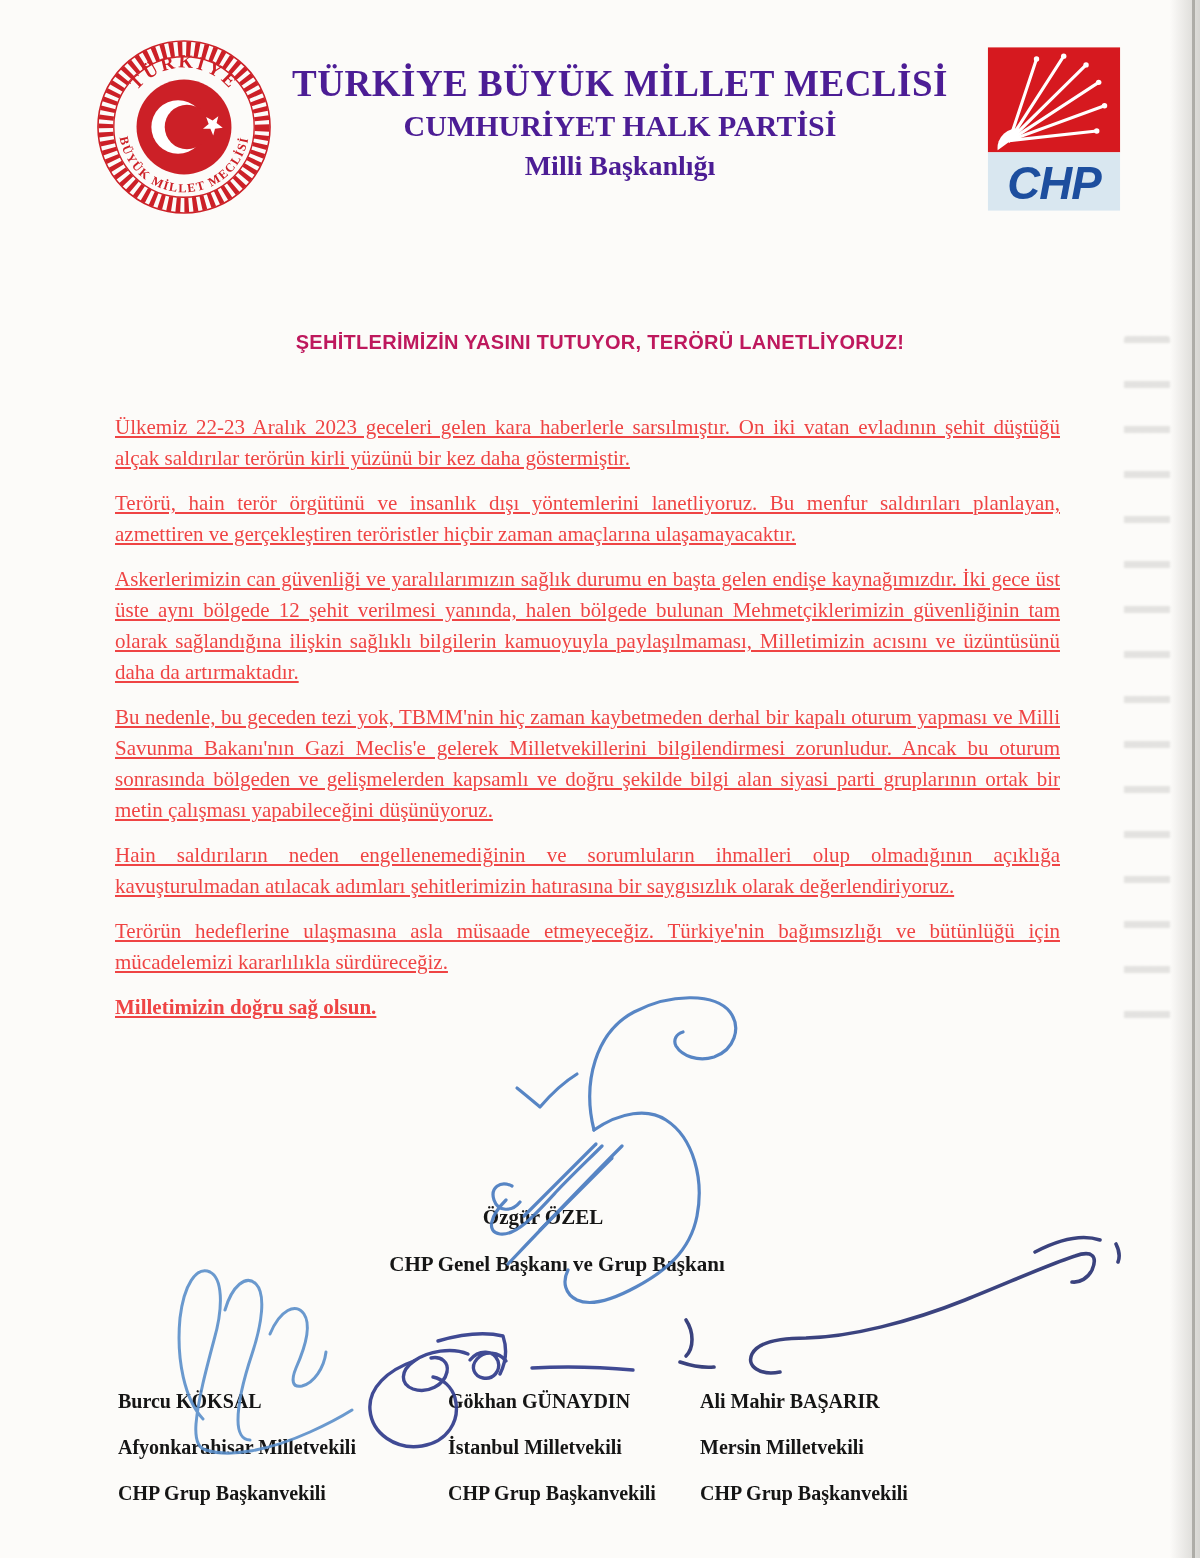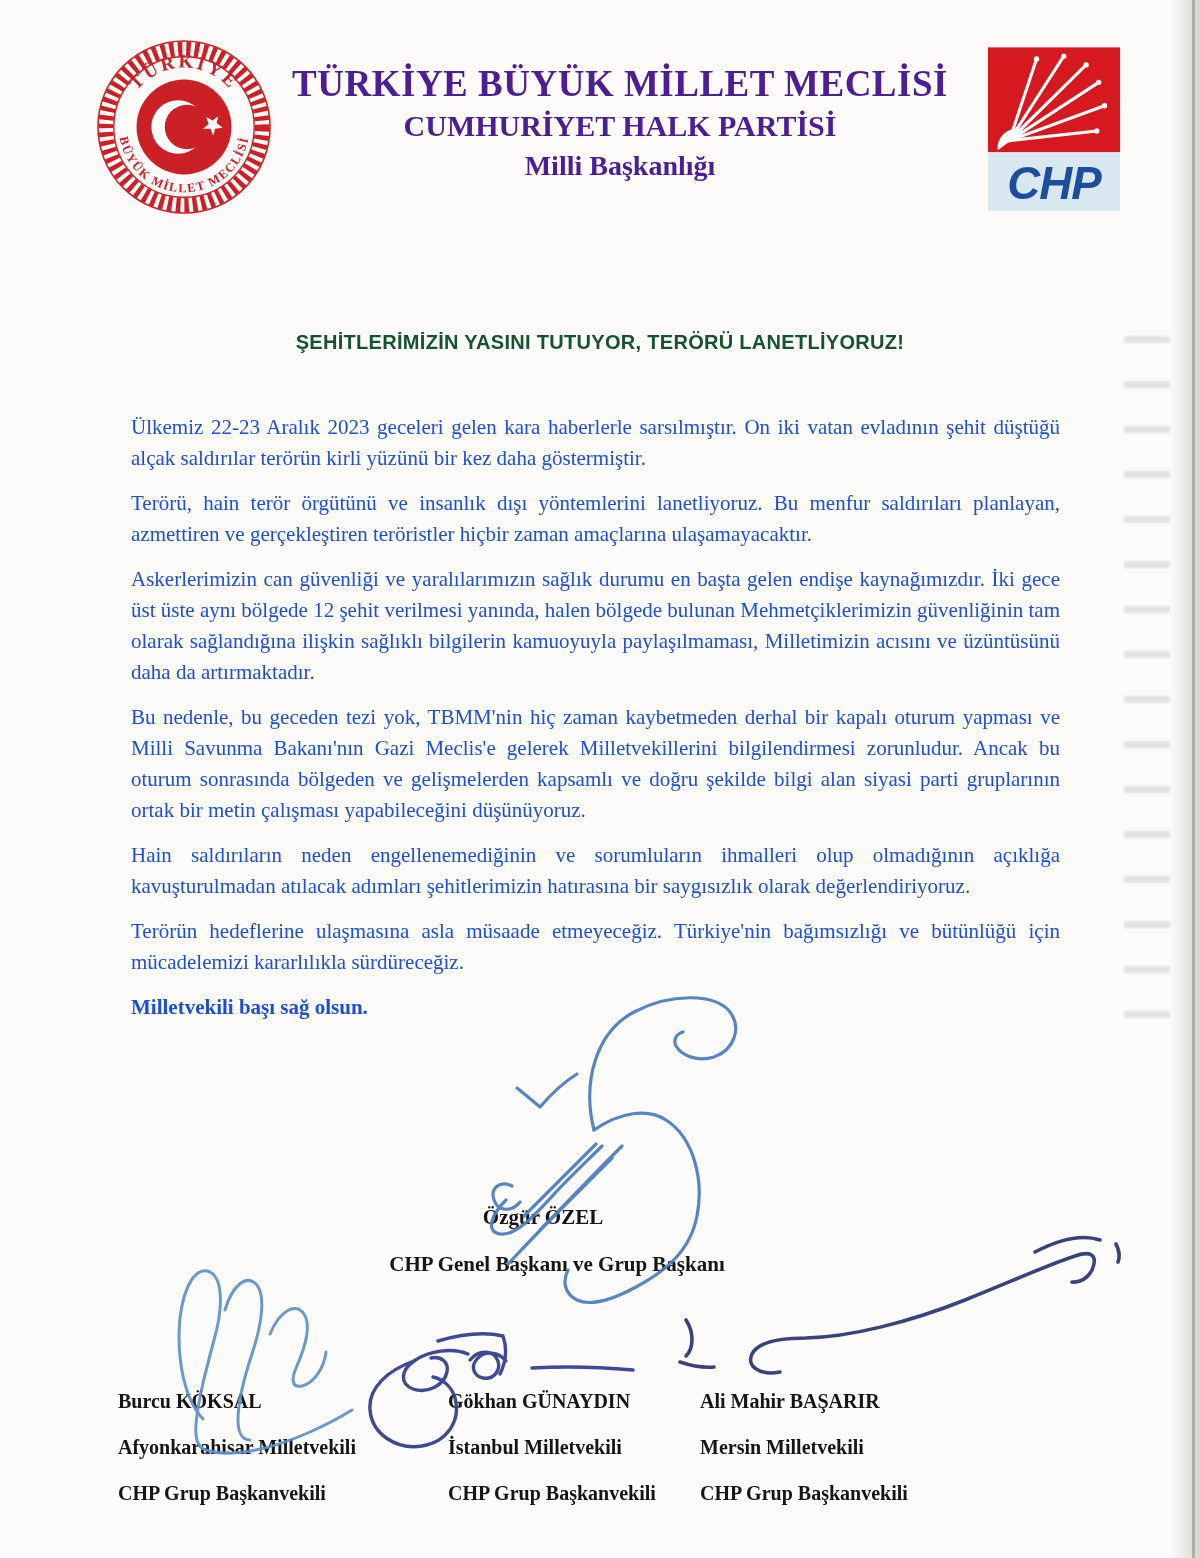--- a/index.html
+++ b/index.html
@@ -24,24 +24,24 @@
   .chp-logo { position:absolute; left:986px; top:44px; width:136px; height:170px; }
   .header-text { position:absolute; left:180px; top:62px; width:880px; text-align:center;
     font-weight:bold; color:#4c1d95; }
   .header-text .l1 { font-size:37px; letter-spacing:.5px; line-height:44px; }
   .header-text .l2 { font-size:30px; line-height:40px; }
   .header-text .l3 { font-size:28px; line-height:40px; }
 
   
   .doc-title { position:absolute; left:0; top:331px; width:1200px; text-align:center;
     font-family:"Liberation Sans", sans-serif; font-weight:bold; font-size:20px;
-    letter-spacing:.3px; color:#14532d; }
+    letter-spacing:.3px; color:#be185d; }
   .body-text { position:absolute; left:115px; top:412px; width:945px; }
-  .body-text p { margin:0 0 14px 16px; font-size:21px; line-height:31px;
-    text-align:justify; color:#1d4ed8; }
+  .body-text p { margin:0 0 14px 0; font-size:21px; line-height:31px;
+    text-align:justify; color:#ef4444;text-decoration:underline; }
   .body-text p.closing { font-weight:bold; text-align:left; margin-top:4px; }
 
   
   .sig-svg { position:absolute; left:0; top:0; width:1200px; height:1558px; }
   .primary-name { position:absolute; left:393px; top:1205px; width:300px;
     text-align:center; font-weight:bold; font-size:21px; }
   .primary-title { position:absolute; left:357px; top:1252px; width:400px;
     text-align:center; font-weight:bold; font-size:21px; }
 
   .cosign-col { position:absolute; top:1390px; font-weight:bold; font-size:20px;
@@ -113,21 +113,21 @@
 
   <div class="doc-title">ŞEHİTLERİMİZİN YASINI TUTUYOR, TERÖRÜ LANETLİYORUZ!</div>
 
   <div class="body-text">
     <p>Ülkemiz 22-23 Aralık 2023 geceleri gelen kara haberlerle sarsılmıştır. On iki vatan evladının şehit düştüğü alçak saldırılar terörün kirli yüzünü bir kez daha göstermiştir.</p>
     <p>Terörü, hain terör örgütünü ve insanlık dışı yöntemlerini lanetliyoruz. Bu menfur saldırıları planlayan, azmettiren ve gerçekleştiren teröristler hiçbir zaman amaçlarına ulaşamayacaktır.</p>
     <p>Askerlerimizin can güvenliği ve yaralılarımızın sağlık durumu en başta gelen endişe kaynağımızdır. İki gece üst üste aynı bölgede 12 şehit verilmesi yanında, halen bölgede bulunan Mehmetçiklerimizin güvenliğinin tam olarak sağlandığına ilişkin sağlıklı bilgilerin kamuoyuyla paylaşılmaması, Milletimizin acısını ve üzüntüsünü daha da artırmaktadır.</p>
     <p>Bu nedenle, bu geceden tezi yok, TBMM'nin hiç zaman kaybetmeden derhal bir kapalı oturum yapması ve Milli Savunma Bakanı'nın Gazi Meclis'e gelerek Milletvekillerini bilgilendirmesi zorunludur. Ancak bu oturum sonrasında bölgeden ve gelişmelerden kapsamlı ve doğru şekilde bilgi alan siyasi parti gruplarının ortak bir metin çalışması yapabileceğini düşünüyoruz.</p>
     <p>Hain saldırıların neden engellenemediğinin ve sorumluların ihmalleri olup olmadığının açıklığa kavuşturulmadan atılacak adımları şehitlerimizin hatırasına bir saygısızlık olarak değerlendiriyoruz.</p>
     <p>Terörün hedeflerine ulaşmasına asla müsaade etmeyeceğiz. Türkiye'nin bağımsızlığı ve bütünlüğü için mücadelemizi kararlılıkla sürdüreceğiz.</p>
-    <p class="closing">Milletvekili başı sağ olsun.</p>
+    <p class="closing">Milletimizin doğru sağ olsun.</p>
   </div>
 
   <div class="primary-name">Özgür ÖZEL</div>
   <div class="primary-title">CHP Genel Başkanı ve Grup Başkanı</div>
 
   <div class="cosign-col col-1">
     <div class="row">Burcu KÖKSAL</div>
     <div class="row">Afyonkarahisar Milletvekili</div>
     <div class="row">CHP Grup Başkanvekili</div>
   </div>

